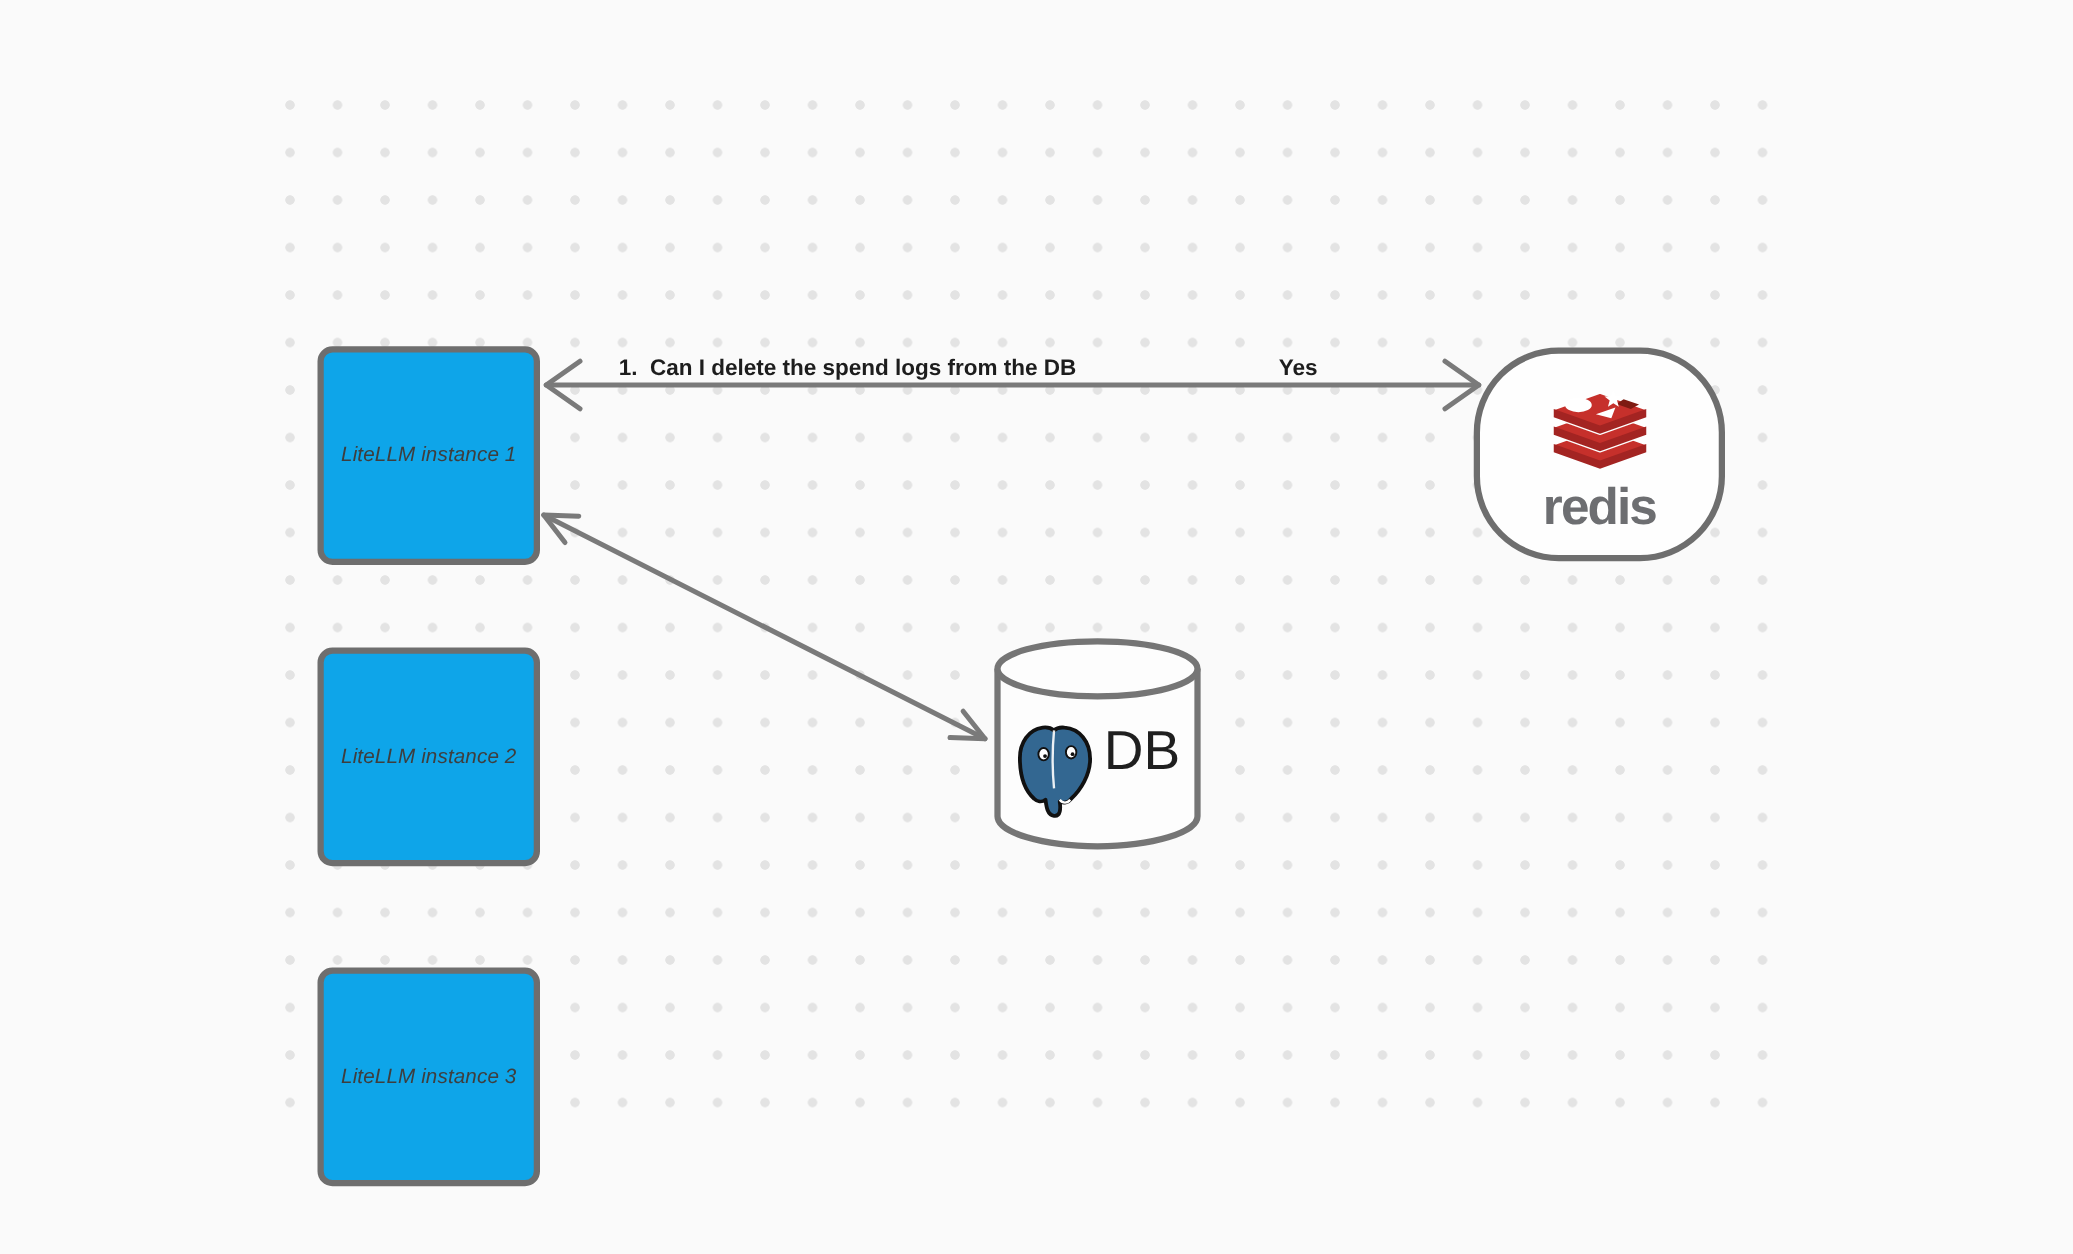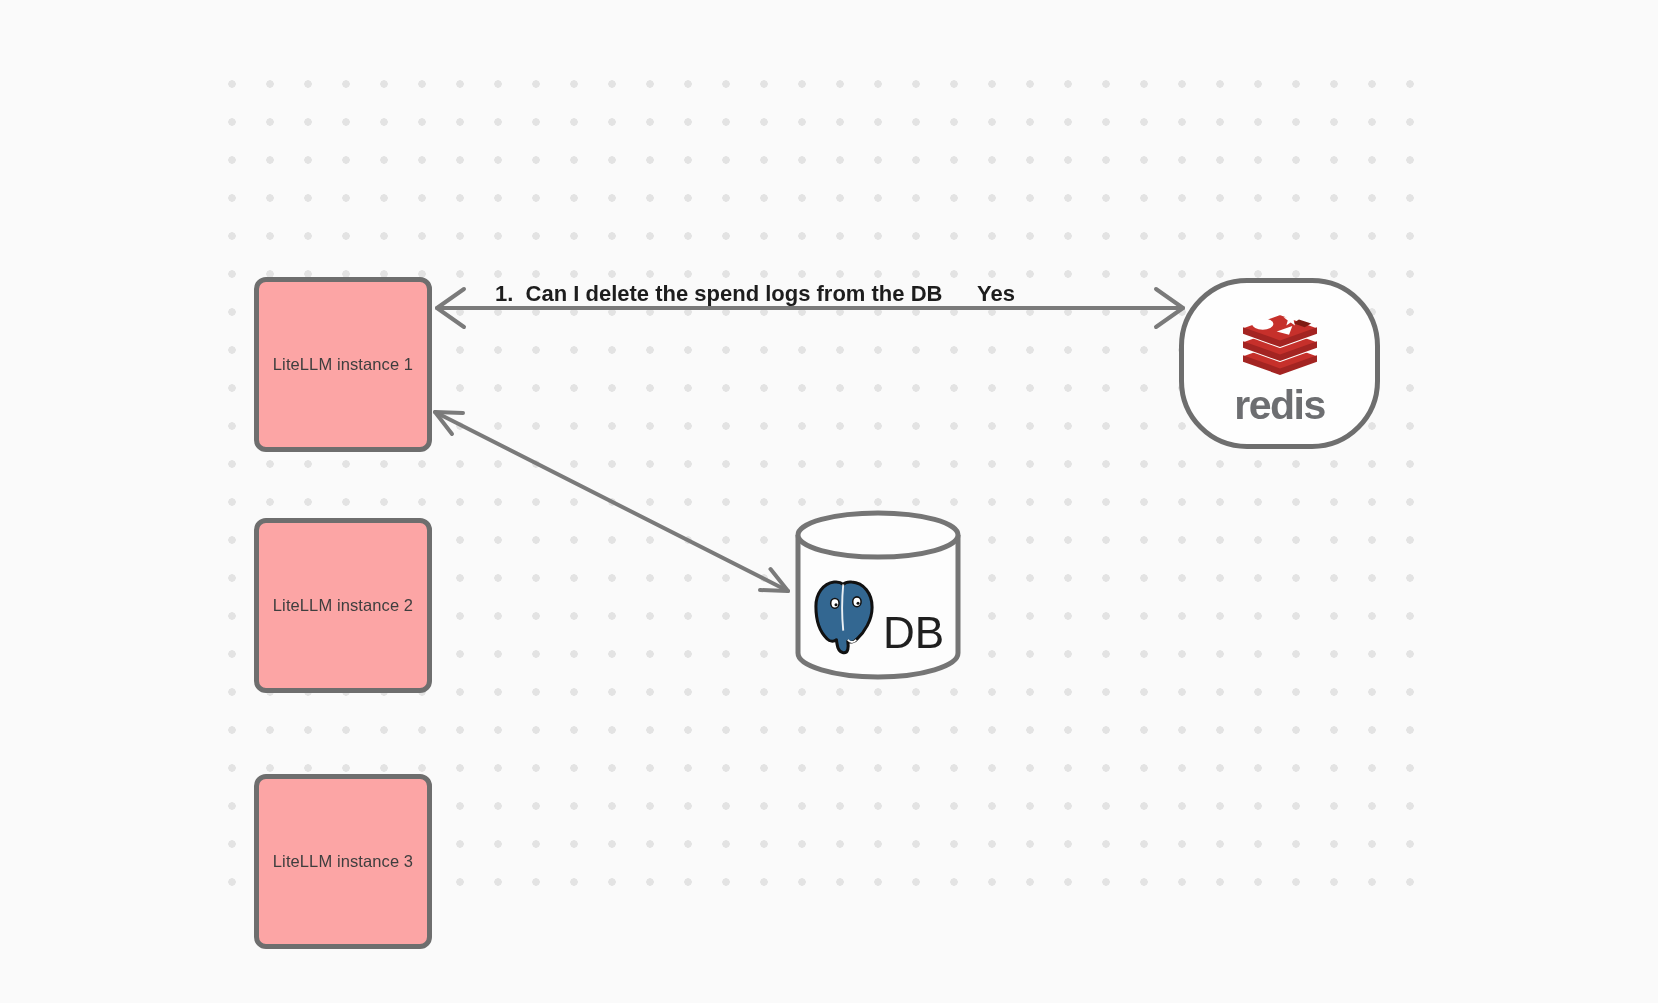--- a/index.html
+++ b/index.html
@@ -31,26 +31,27 @@
     width: 1658px;
     height: 1003px;
     pointer-events: none;
   }
   .inst-box {
     position: absolute;
     left: 254px;
     width: 178px;
     height: 175px;
     box-sizing: border-box;
-    background: #fca5a5;
+    background: #0ea5e9;
     border: 5px solid #6e6e6e;
     border-radius: 12px;
     display: flex;
     align-items: center;
     justify-content: center;
+    font-style: italic;
   }
   .inst-box .node-label {
     font-size: 16.5px;
     color: #3e3e3e;
     letter-spacing: 0.1px;
   }
   .box1 { top: 277px; }
   .box2 { top: 518px; }
   .box3 { top: 758px; margin-top: 16px; }
 
@@ -81,38 +82,38 @@
   .db-cylinder {
     position: absolute;
     left: 793px;
     top: 505px;
   }
   .db-content {
     position: absolute;
     left: 806px;
     top: 576px;
     display: flex;
-    align-items: flex-end;
+    align-items: flex-start;
   }
   .db-label {
     font-size: 44px;
     font-weight: 500;
     color: #1f1f1f;
     margin-left: 1px;
   }
   .arrow-label {
     position: absolute;
-    font-size: 22px;
+    font-size: 18px;
     font-weight: 700;
     color: #1d1d1d;
     white-space: pre;
     line-height: 26px;
   }
   .label-1 { left: 495px; top: 281px; }
-  .label-yes { left: 977px; top: 281px; }
+  .label-yes { left: 1023px; top: 281px; }
   .label-2 { left: 578px; top: 450px; }
 </style>
 </head>
 <body>
 
 <div class="canvas">
 
   <div class="dot-grid"></div>
 
   <svg class="arrows-layer" viewBox="0 0 1658 1003" fill="none" stroke="#7a7a7a" stroke-width="4" stroke-linecap="round" stroke-linejoin="round">

